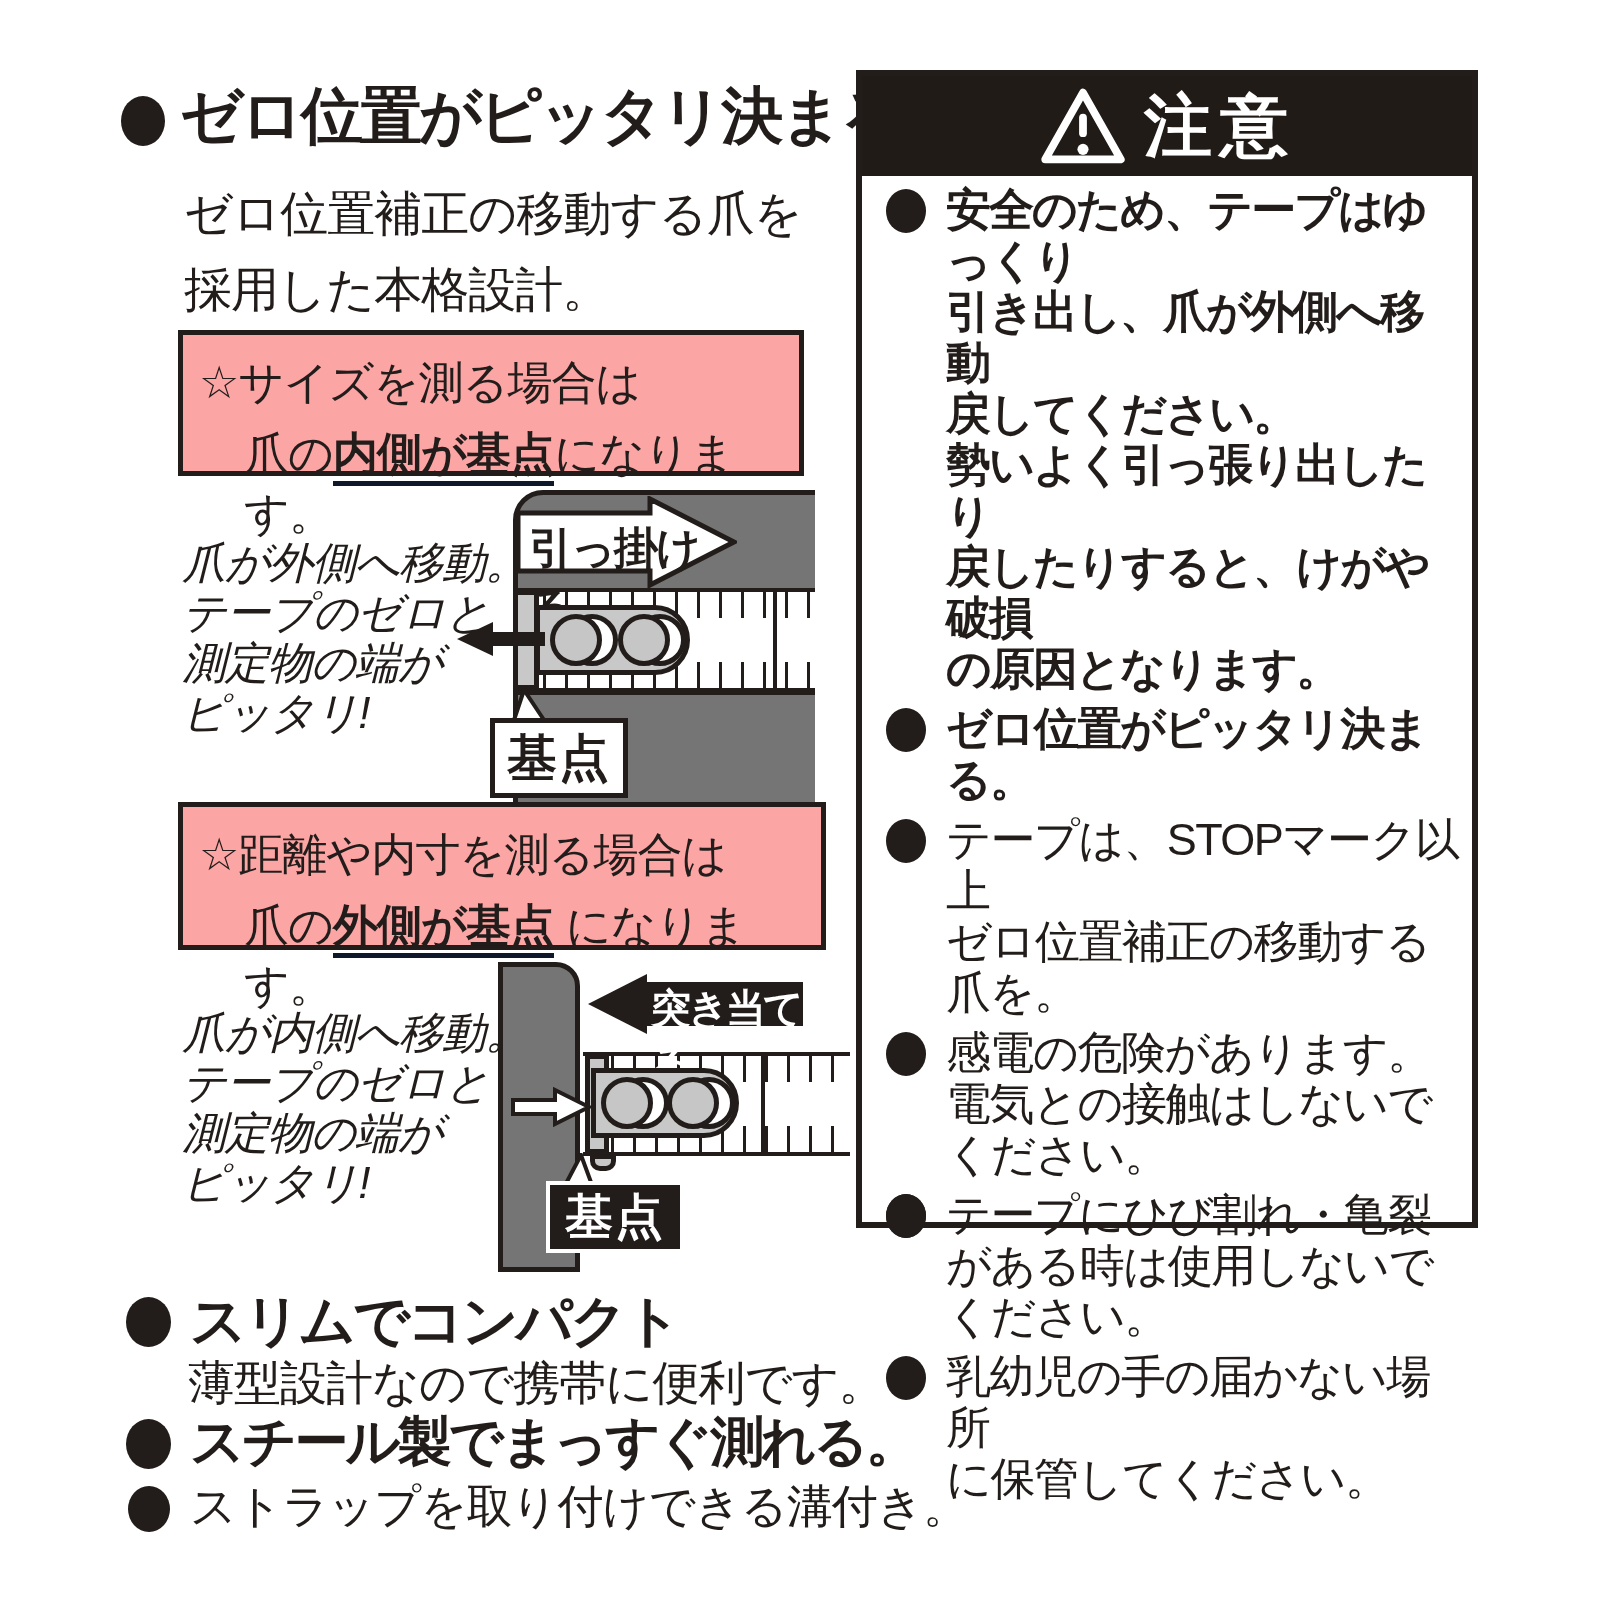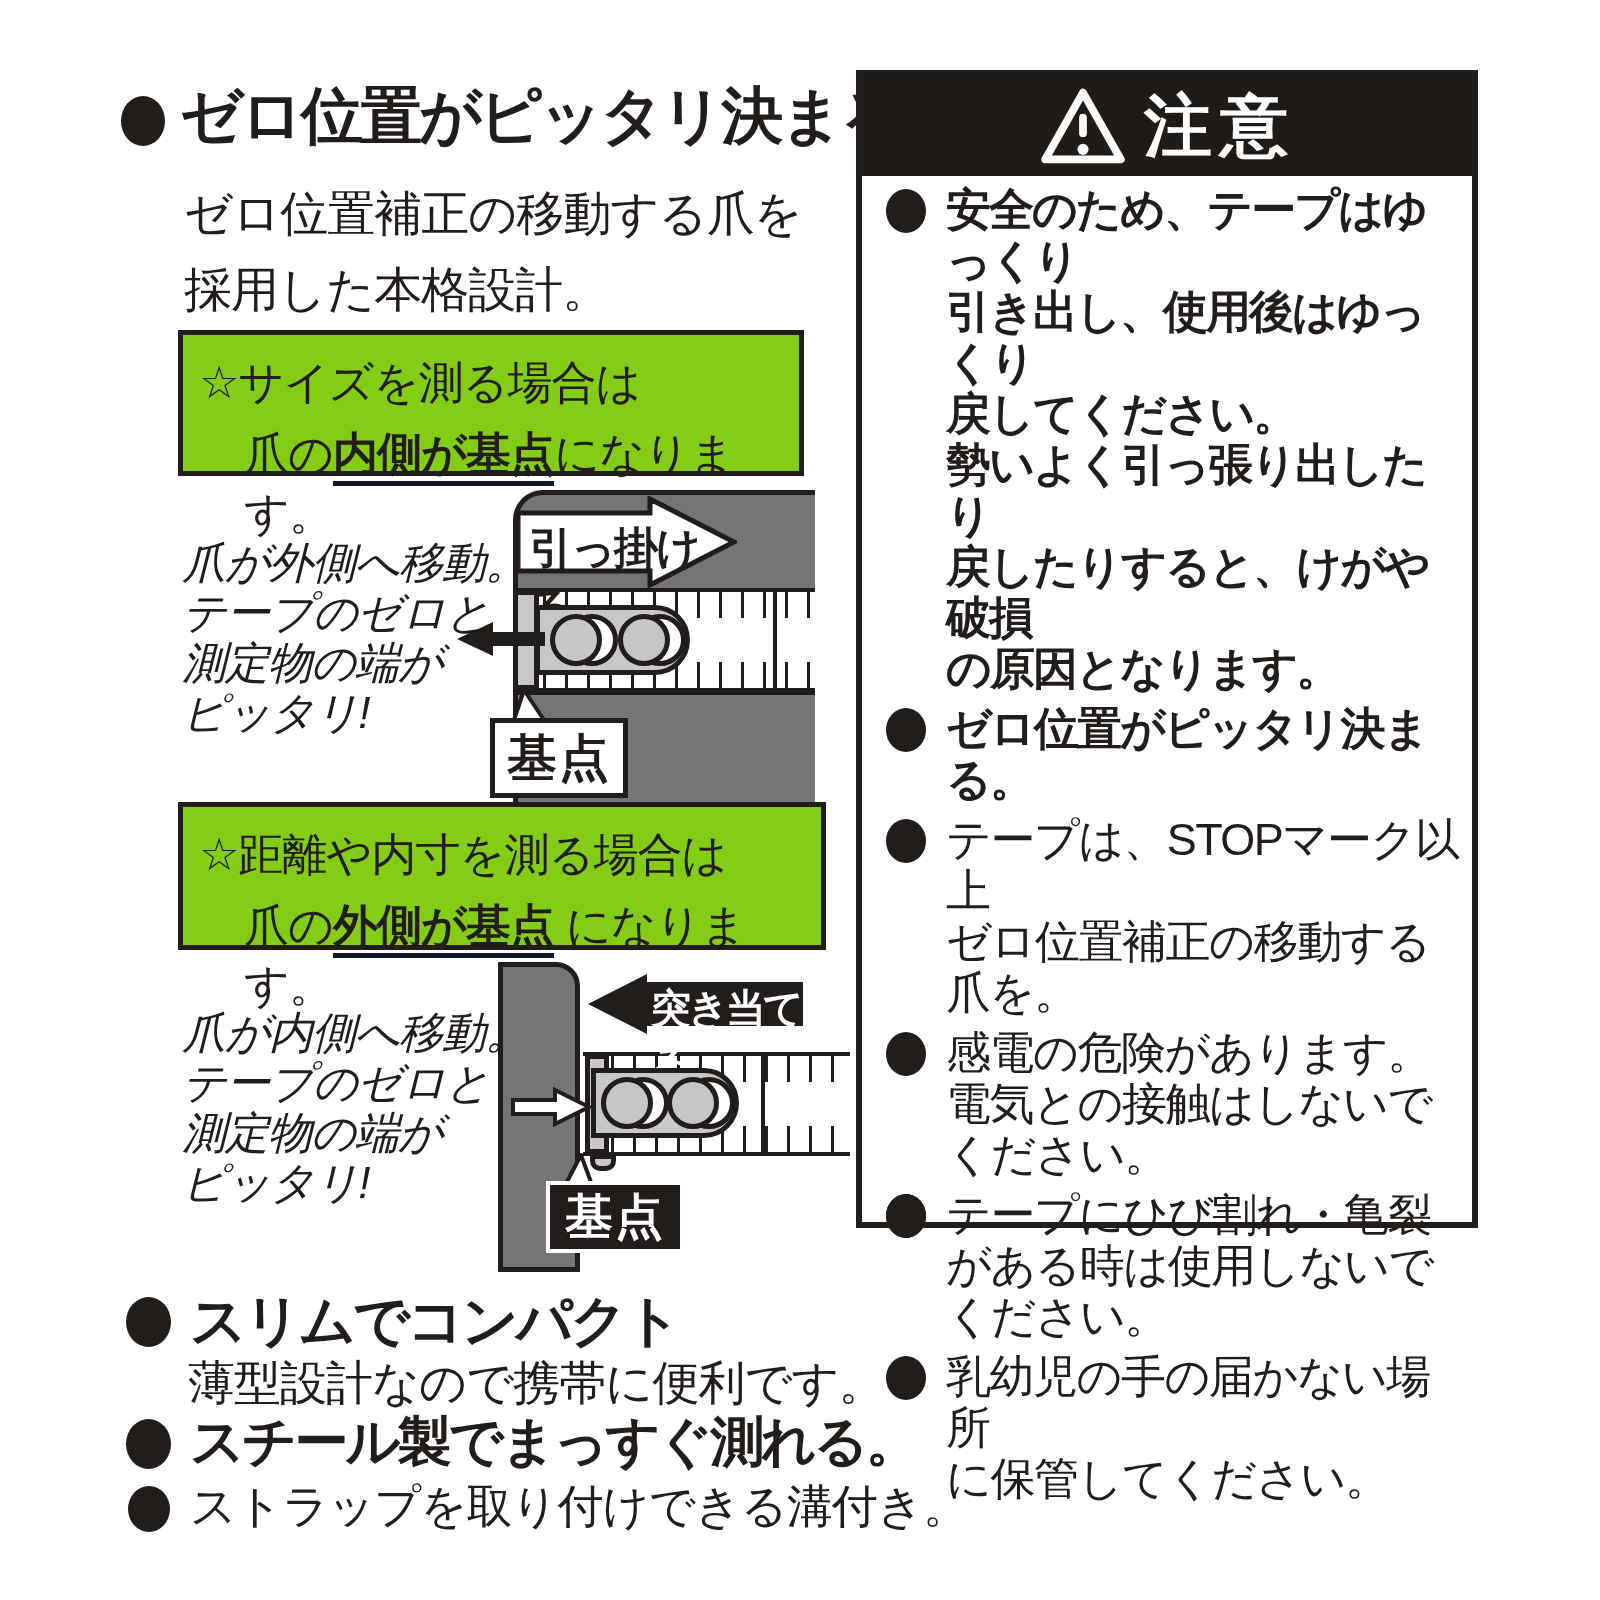--- a/index.html
+++ b/index.html
@@ -7,21 +7,21 @@
           font-family:"Liberation Sans","DejaVu Sans",sans-serif;color:#221d1a;}
   .abs{position:absolute;}
   .pre{white-space:pre-line;}
   .dot{position:absolute;background:#221d1a;border-radius:50%;}
   
   .f-title{font-weight:bold;letter-spacing:-3px;}
   #f1-dot{left:121px;top:96px;width:44px;height:50px;}
   #f1-title{left:180px;top:74px;font-size:62px;}
   #f1-body{left:184px;top:176px;font-size:48px;line-height:76px;letter-spacing:-1px;}
   
-  .notebox{border:5px solid #221d1a;background:#84cc16;font-size:45px;letter-spacing:-1px;}
+  .notebox{border:5px solid #221d1a;background:#fca5a5;font-size:45px;letter-spacing:-1px;}
   #note1{left:178px;top:330px;width:600px;height:118px;padding:18px 0 0 16px;}
   #note2{left:178px;top:802px;width:622px;height:120px;padding:18px 0 0 16px;}
   .notebox .l2{margin-top:11px;padding-left:45px;}
   .notebox .em{font-weight:bold;border-bottom:5px solid #0f172a;padding-bottom:2px;}
   
   .caption{font-size:44px;line-height:50px;letter-spacing:-1px;font-style:italic;}
   #d1-caption{left:182px;top:538px;}
   #d2-caption{left:182px;top:1008px;}
   .graphic{position:absolute;overflow:hidden;}
   #d1-graphic{left:450px;top:470px;width:365px;height:340px;}
@@ -173,21 +173,21 @@
         <path d="M40 6 L74 66 L6 66 Z" fill="none" stroke="#ffffff" stroke-width="7" stroke-linejoin="round"></path>
         <rect x="36.5" y="25" width="7" height="21" rx="3.5" fill="#ffffff"></rect>
         <circle cx="40" cy="57" r="5" fill="#ffffff"></circle>
       </svg>
       <span id="caution-title">注意</span>
     </div>
     <div id="caution-list">
       <div class="c-item c-bold">
           <span class="dot"></span>
           <div class="pre">安全のため、テープはゆっくり
-引き出し、使用後はゆっくり
+引き出し、爪が外側へ移動
 戻してください。
 勢いよく引っ張り出したり
 戻したりすると、けがや破損
 の原因となります。</div>
         </div>
       <div class="c-item c-bold">
           <span class="dot"></span>
           <div class="pre">ゼロ位置がピッタリ決まる。</div>
         </div>
       <div class="c-item">

